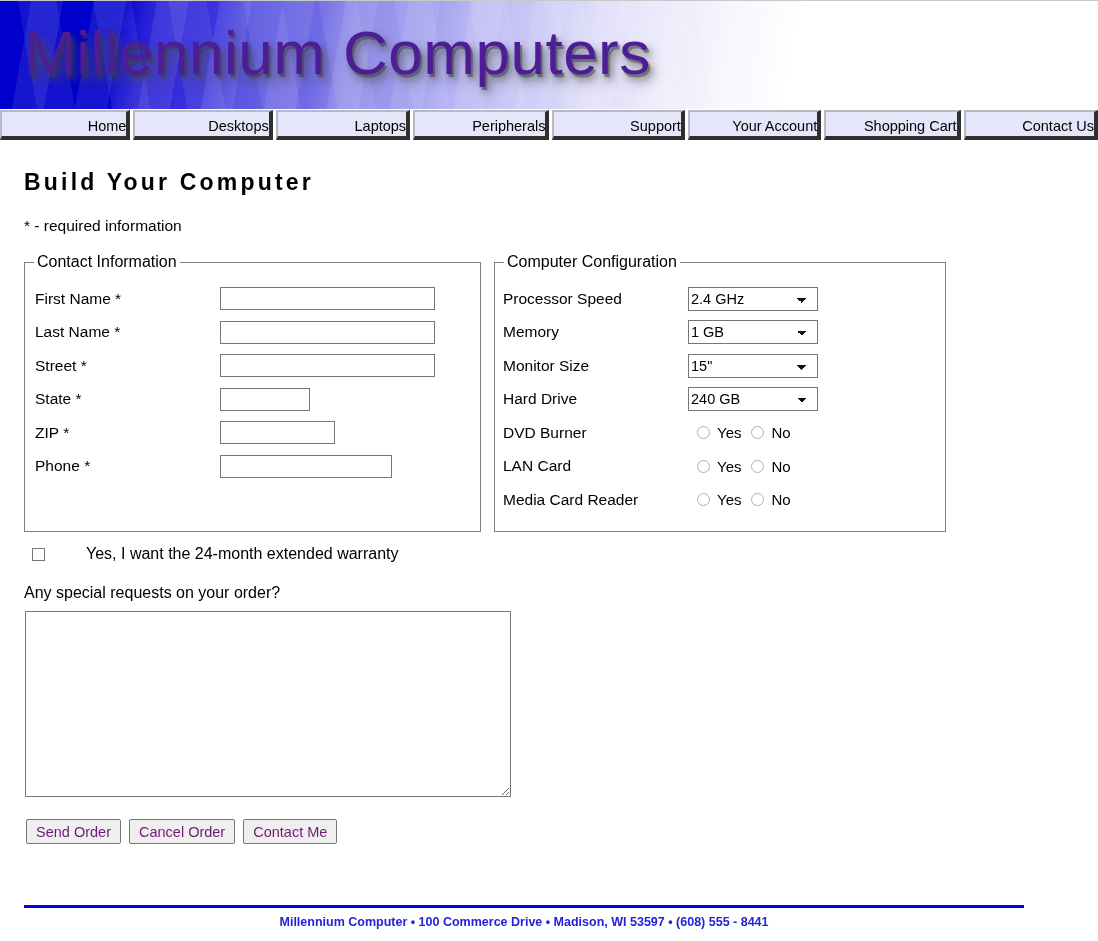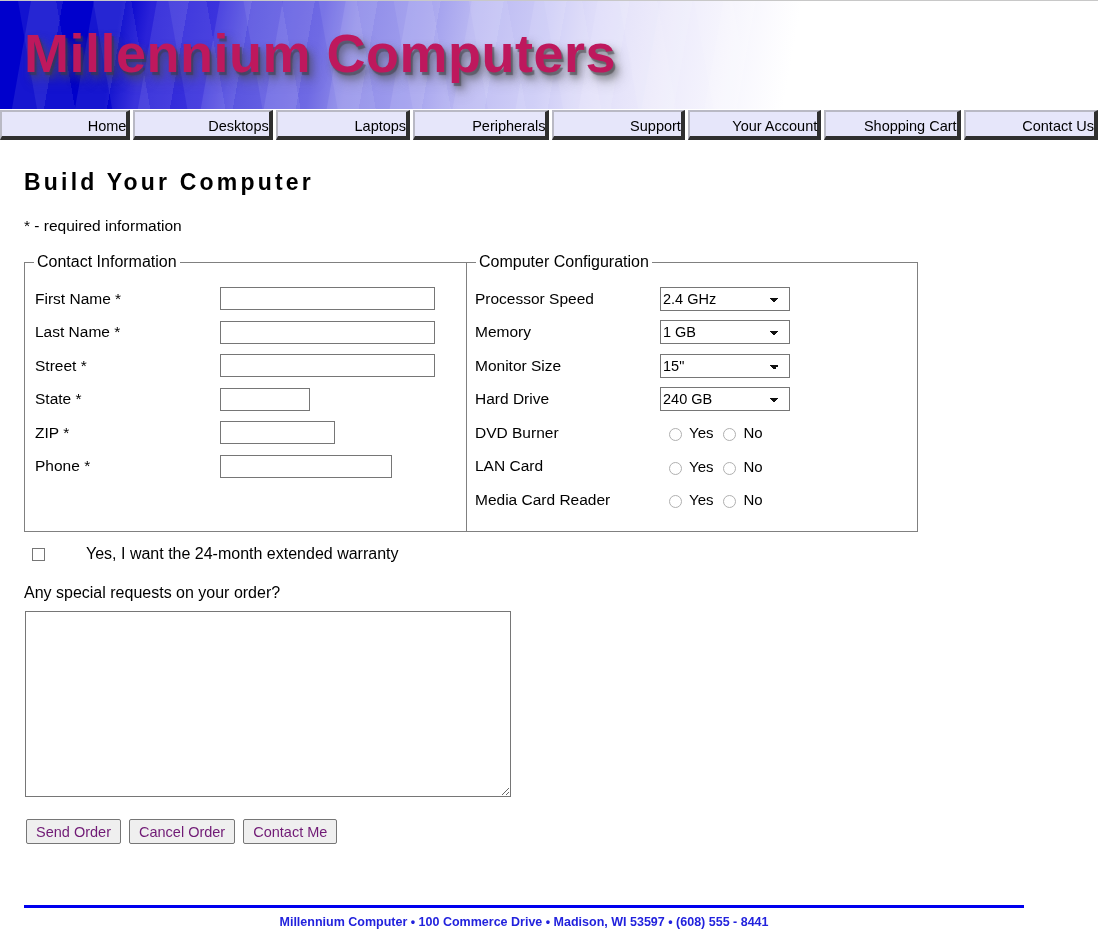--- a/index.html
+++ b/index.html
@@ -58,24 +58,24 @@
         rgba(255,255,255,0.00) 0px,
         rgba(255,255,255,0.00) 36px,
         rgba(255,255,255,0.07) 37px,
         rgba(255,255,255,0.07) 74px);
     mix-blend-mode: screen;
   }
   #banner-title {
     position: absolute;
     left: 24px;
     top: 18px;
-    font-size: 54px;
+    font-size: 62px;
     line-height: 68px;
-    font-weight: 700;
-    color: #be185d;
+    font-weight: 400;
+    color: #4c1d95;
     letter-spacing: 0.5px;
     white-space: nowrap;
     text-shadow:
       2px 3px 1px rgba(60,60,60,0.55),
       4px 6px 7px rgba(70,70,70,0.55),
       6px 9px 13px rgba(90,90,90,0.40);
   }
 
   
   #navbar {
@@ -151,21 +151,21 @@
     padding: 0 3px;
     margin-left: 9px;
   }
   #contact-fieldset {
     left: 24px;
     top: 0;
     width: 455px;
     height: 277px;
   }
   #config-fieldset {
-    left: 466px;
+    left: 494px;
     top: 0;
     width: 450px;
     height: 277px;
   }
   .form-row {
     display: flex;
     align-items: center;
     height: 33.5px;
   }
   #contact-rows { margin: 11px 0 0 10px; }
@@ -216,21 +216,21 @@
 
   .radio-group {
     display: flex;
     align-items: center;
     width: 130px;
     padding-left: 9px;
     box-sizing: border-box;
   }
   .radio-opt {
     display: flex;
-    align-items: flex-end;
+    align-items: center;
   }
   .radio-opt + .radio-opt { margin-left: 10px; }
   .radio-dot {
     width: 13px;
     height: 13px;
     border: 1px solid #b0b0b0;
     border-radius: 50%;
     background: #ffffff;
     box-sizing: border-box;
     display: inline-block;

